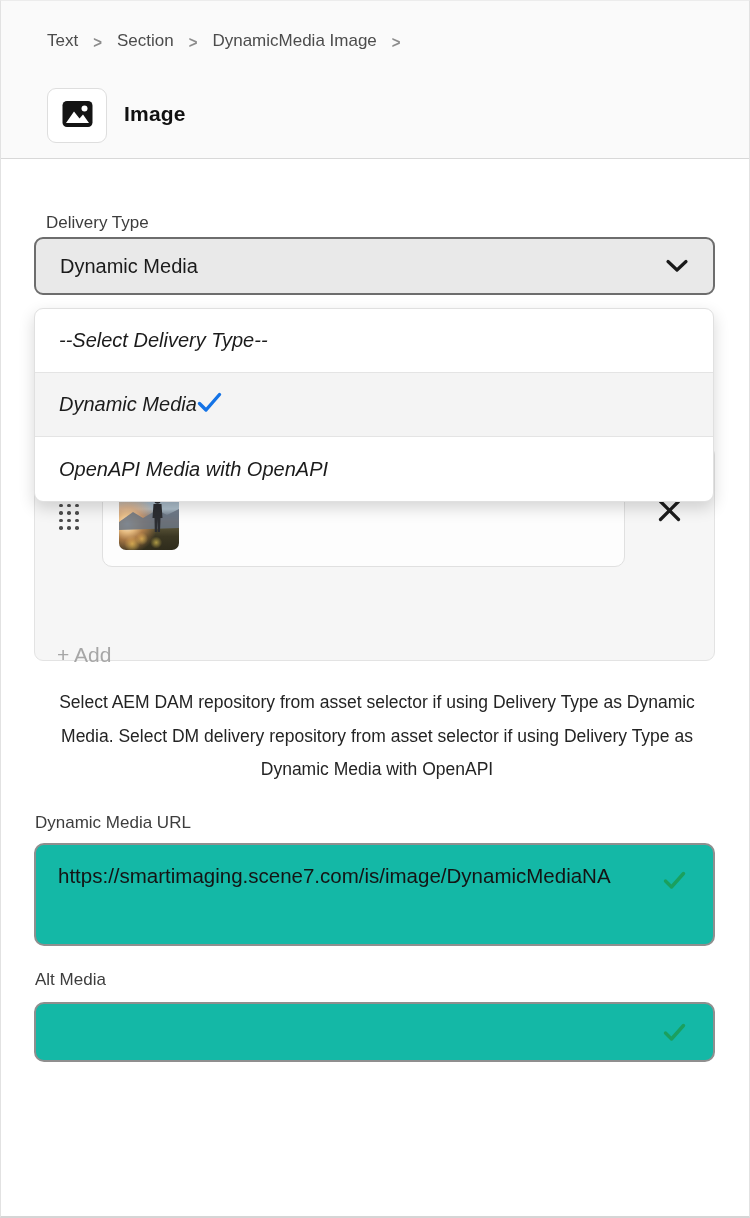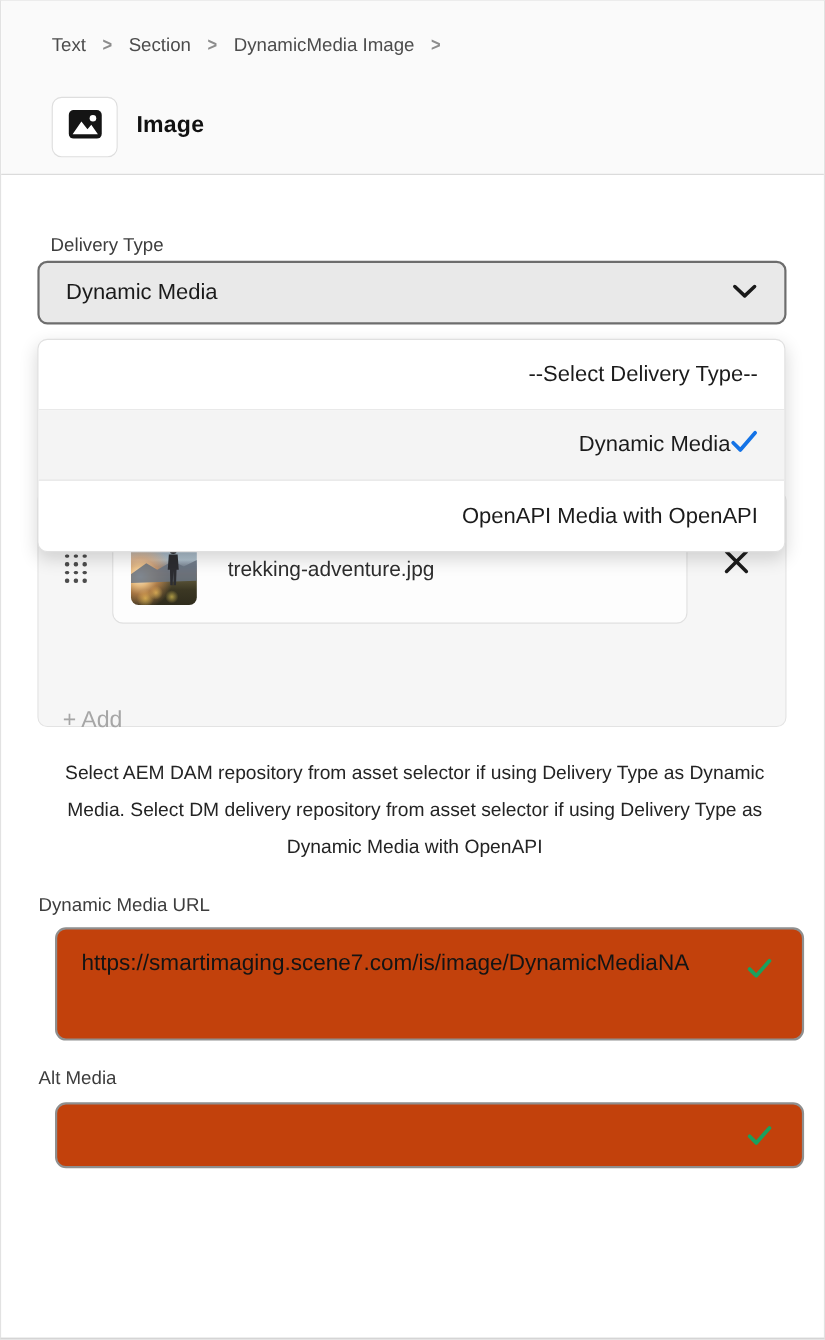--- a/index.html
+++ b/index.html
@@ -27,22 +27,22 @@
   
   .select-box { position:absolute; left:33px; top:236px; width:681px; height:58px;
     background:#e9e9e9; border:2px solid #6d6d6d; border-radius:9px;
     display:flex; align-items:center; justify-content:space-between;
     padding:0 24px; font-size:20px; color:#1b1b1b; cursor:pointer; }
   
   .dropdown { position:absolute; left:33px; top:307px; width:680px; z-index:5;
     background:#fff; border:1px solid #e0e0e0; border-radius:9px;
     box-shadow:0 6px 16px rgba(0,0,0,.16); overflow:hidden; }
   .dd-item { height:64px; display:flex; align-items:center;
-    justify-content:flex-end; padding:0 24px; font-size:20px;
-    color:#1b1b1b; border-bottom:1px solid #e4e4e4; cursor:pointer; }
+    justify-content:flex-start; padding:0 24px; font-size:20px;
+    color:#1b1b1b; border-bottom:1px solid #e4e4e4; cursor:pointer;font-style:italic; }
   .dd-item:last-child { border-bottom:none; }
   .dd-item.selected { background:#f4f4f4; }
   
   .asset-group { position:absolute; left:33px; top:445px; width:681px; height:215px;
     background:#f6f6f6; border:1px solid #e3e3e3; border-radius:9px; }
   .drag-handle { position:absolute; left:24px; top:49px; display:grid;
     grid-template-columns:repeat(3, 3.5px); gap:4px 4.5px; cursor:grab; }
   .drag-handle i { width:3.5px; height:3.5px; background:#4c4c4c; border-radius:50%; }
   .asset-card { position:absolute; left:67px; top:23px; width:523px; height:97px;
     background:#fdfdfd; border:1px solid #e0e0e0; border-radius:10px;
@@ -59,22 +59,22 @@
   .filename { margin-left:28px; font-size:19px; color:#2e2e2e; }
   .close-btn { position:absolute; right:31px; top:51px; width:27px; height:27px;
     background:none; border:none; cursor:pointer; display:flex;
     align-items:center; justify-content:center; }
   .add-btn { position:absolute; left:22px; top:157px; background:none; border:none;
     font-family:"Liberation Sans", sans-serif; font-size:21px; color:#a6a6a6; cursor:pointer;margin-top:39px; }
   
   .help-text { position:absolute; left:33px; top:685px; width:686px;
     font-size:17.5px; line-height:33.5px; color:#242424;text-align:center; }
   
-  .text-field { position:absolute; left:33px; background:#c2410c;
-    border:2px solid #8f8f8f; border-radius:10px;margin-left:16px; }
+  .text-field { position:absolute; left:33px; background:#14b8a6;
+    border:2px solid #8f8f8f; border-radius:10px; }
   .url-field { top:842px; width:681px; height:103px; }
   .url-value { position:absolute; left:22px; top:8px; width:580px;
     font-size:20.5px; line-height:45px; color:#141414;
     word-break:break-all; white-space:pre-wrap; }
   .url-check { position:absolute; right:27px; top:26px; }
   .alt-field { top:1001px; width:681px; height:60px; }
   .alt-input { position:absolute; left:20px; top:6px; width:600px; height:44px;
     border:none; outline:none; background:transparent; font-size:20px;
     font-family:"Liberation Sans", sans-serif; color:#141414; }
   .alt-check { position:absolute; right:27px; top:19px; }
@@ -153,21 +153,20 @@
     <div class="asset-card">
       <div class="thumb">
         <svg width="60" height="62" viewBox="0 0 60 62" style="position:absolute;left:0;top:0;">
           <path d="M0 34 L14 24 L24 30 L38 22 L48 27 L60 21 L60 40 L0 42 Z" fill="#6a7482" opacity="0.85"></path>
           <g fill="#2c2d31">
             <circle cx="38.5" cy="12.5" r="3.2"></circle>
             <path d="M34.5 16 L42.5 16 L43.5 30 L41.5 30 L41 44 L38.8 44 L38.5 31 L38 44 L35.8 44 L35.5 30 L33.5 30 Z"></path>
           </g>
         </svg>
       </div>
-      <span class="filename">trekking-adventure.jpg</span>
     </div>
     <button class="close-btn">
       <span>
         <svg width="25" height="25" viewBox="0 0 25 25">
           <path d="M3.5 3.5 L21.5 21.5 M21.5 3.5 L3.5 21.5" stroke="#1c1c1c" stroke-width="3.2" stroke-linecap="round"></path>
         </svg>
       </span>
     </button>
     <button class="add-btn">+ Add</button>
   </div>

